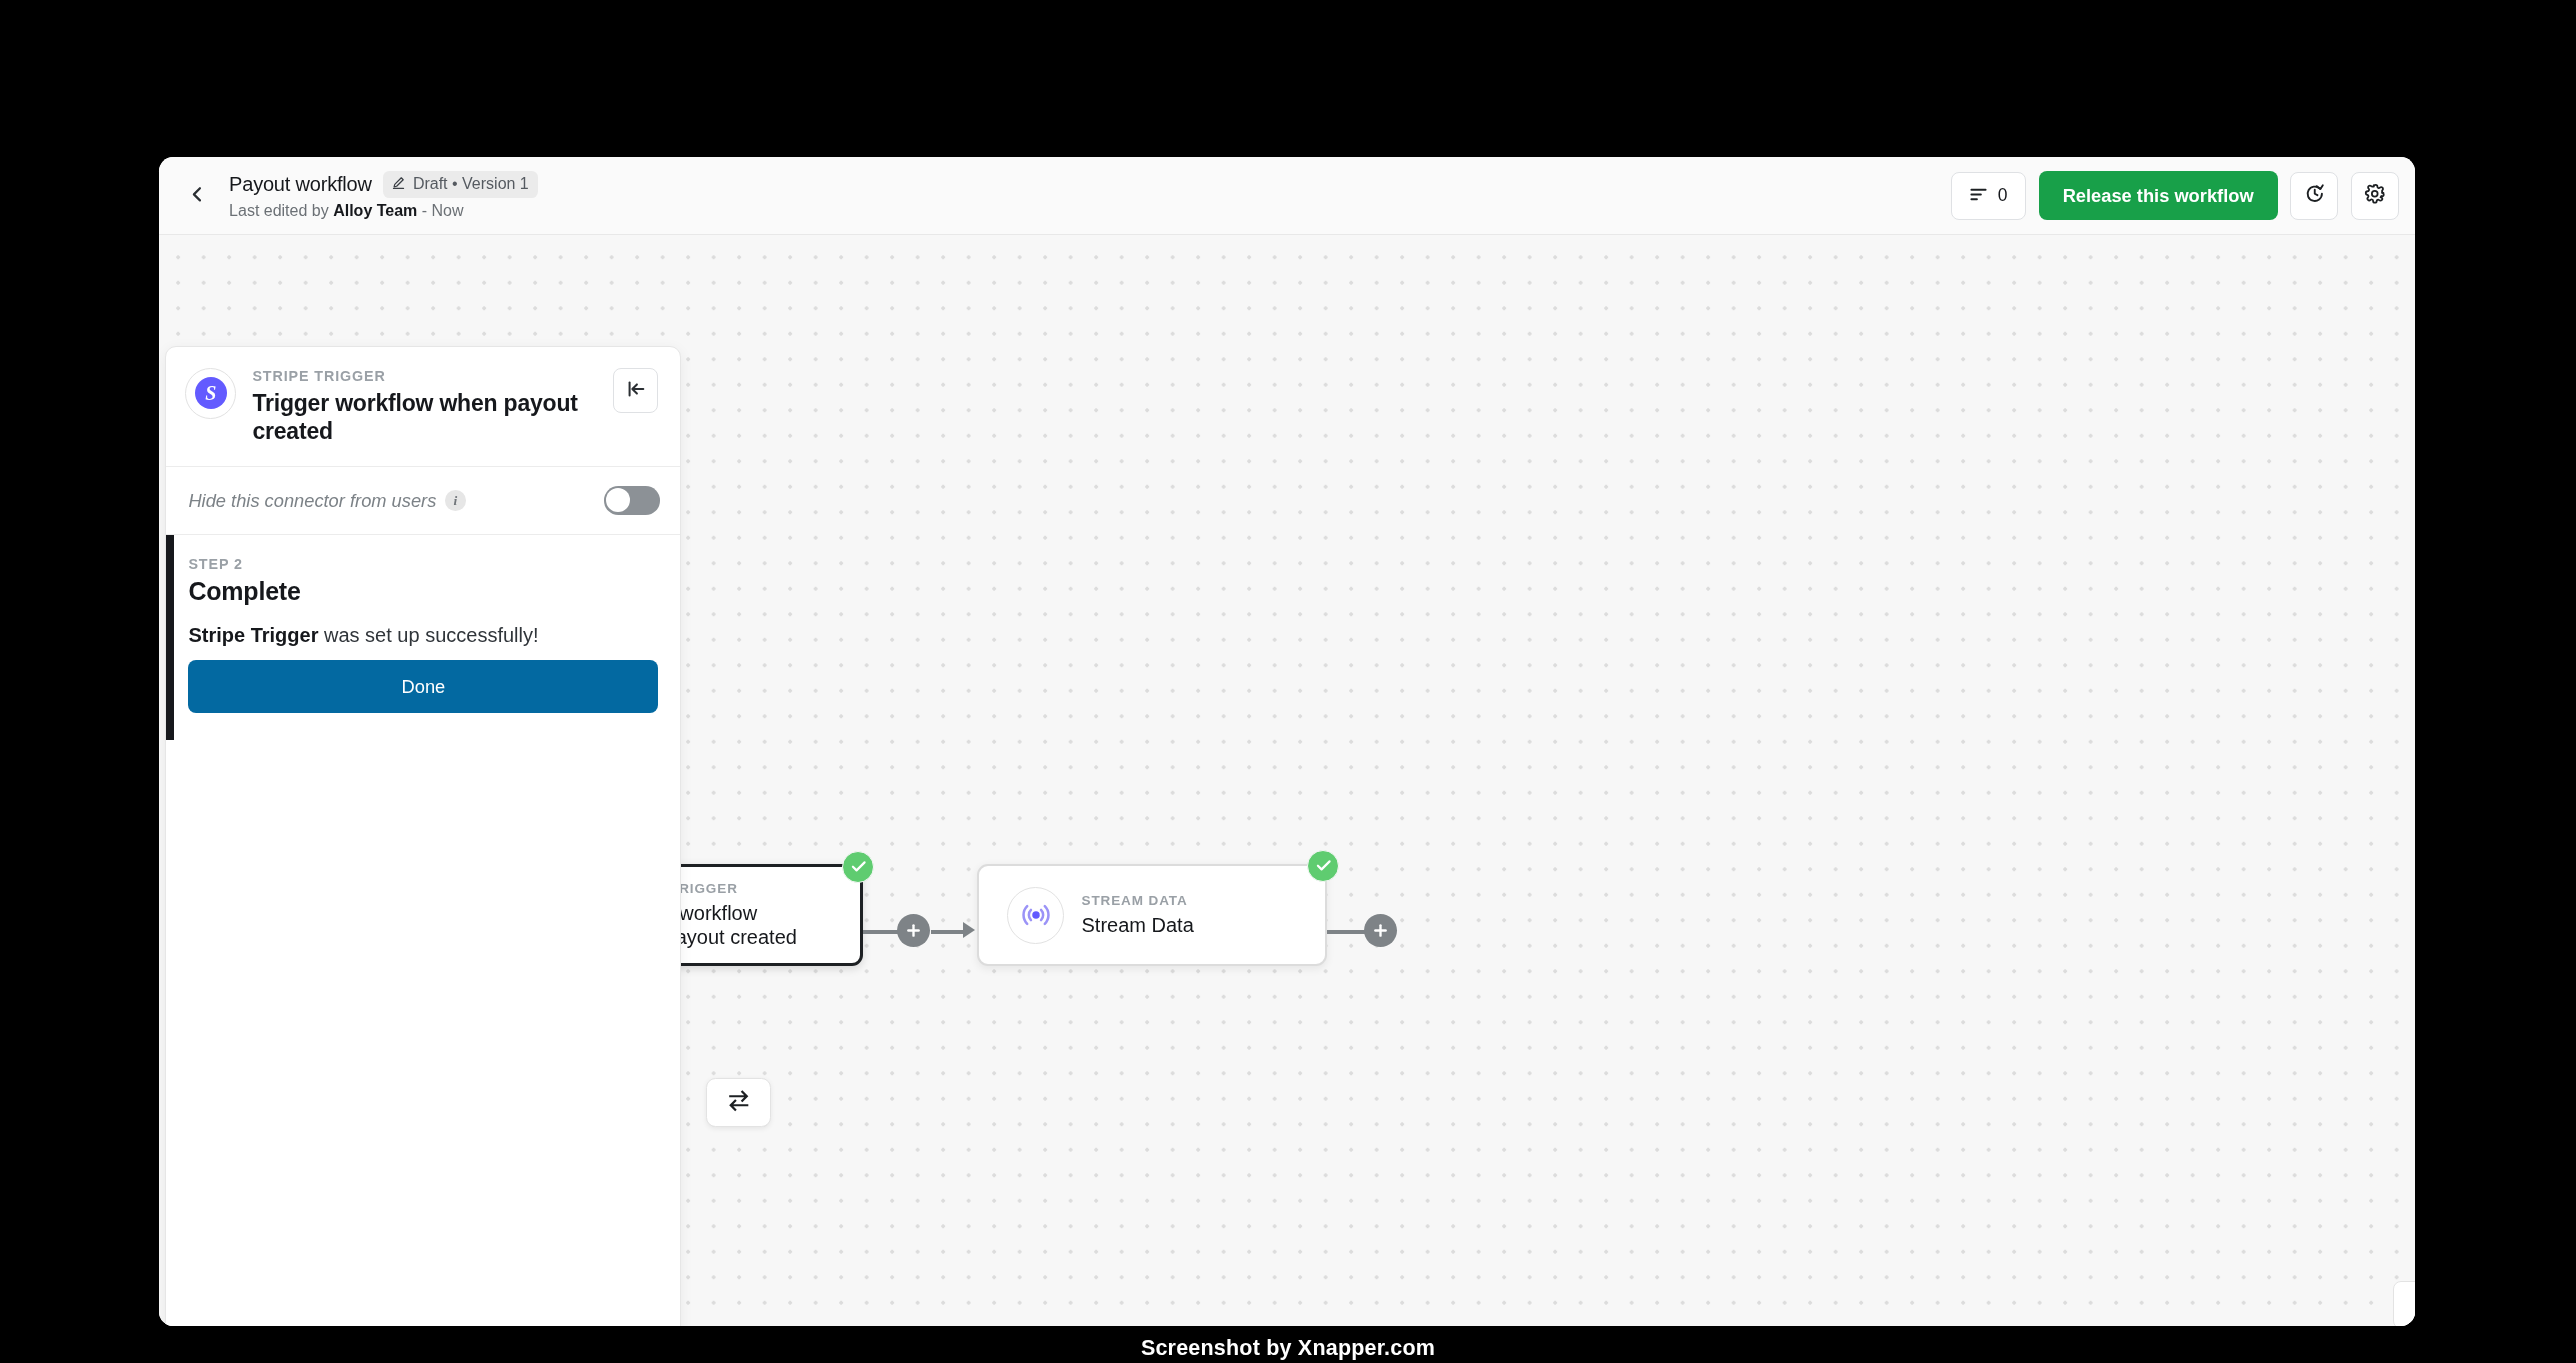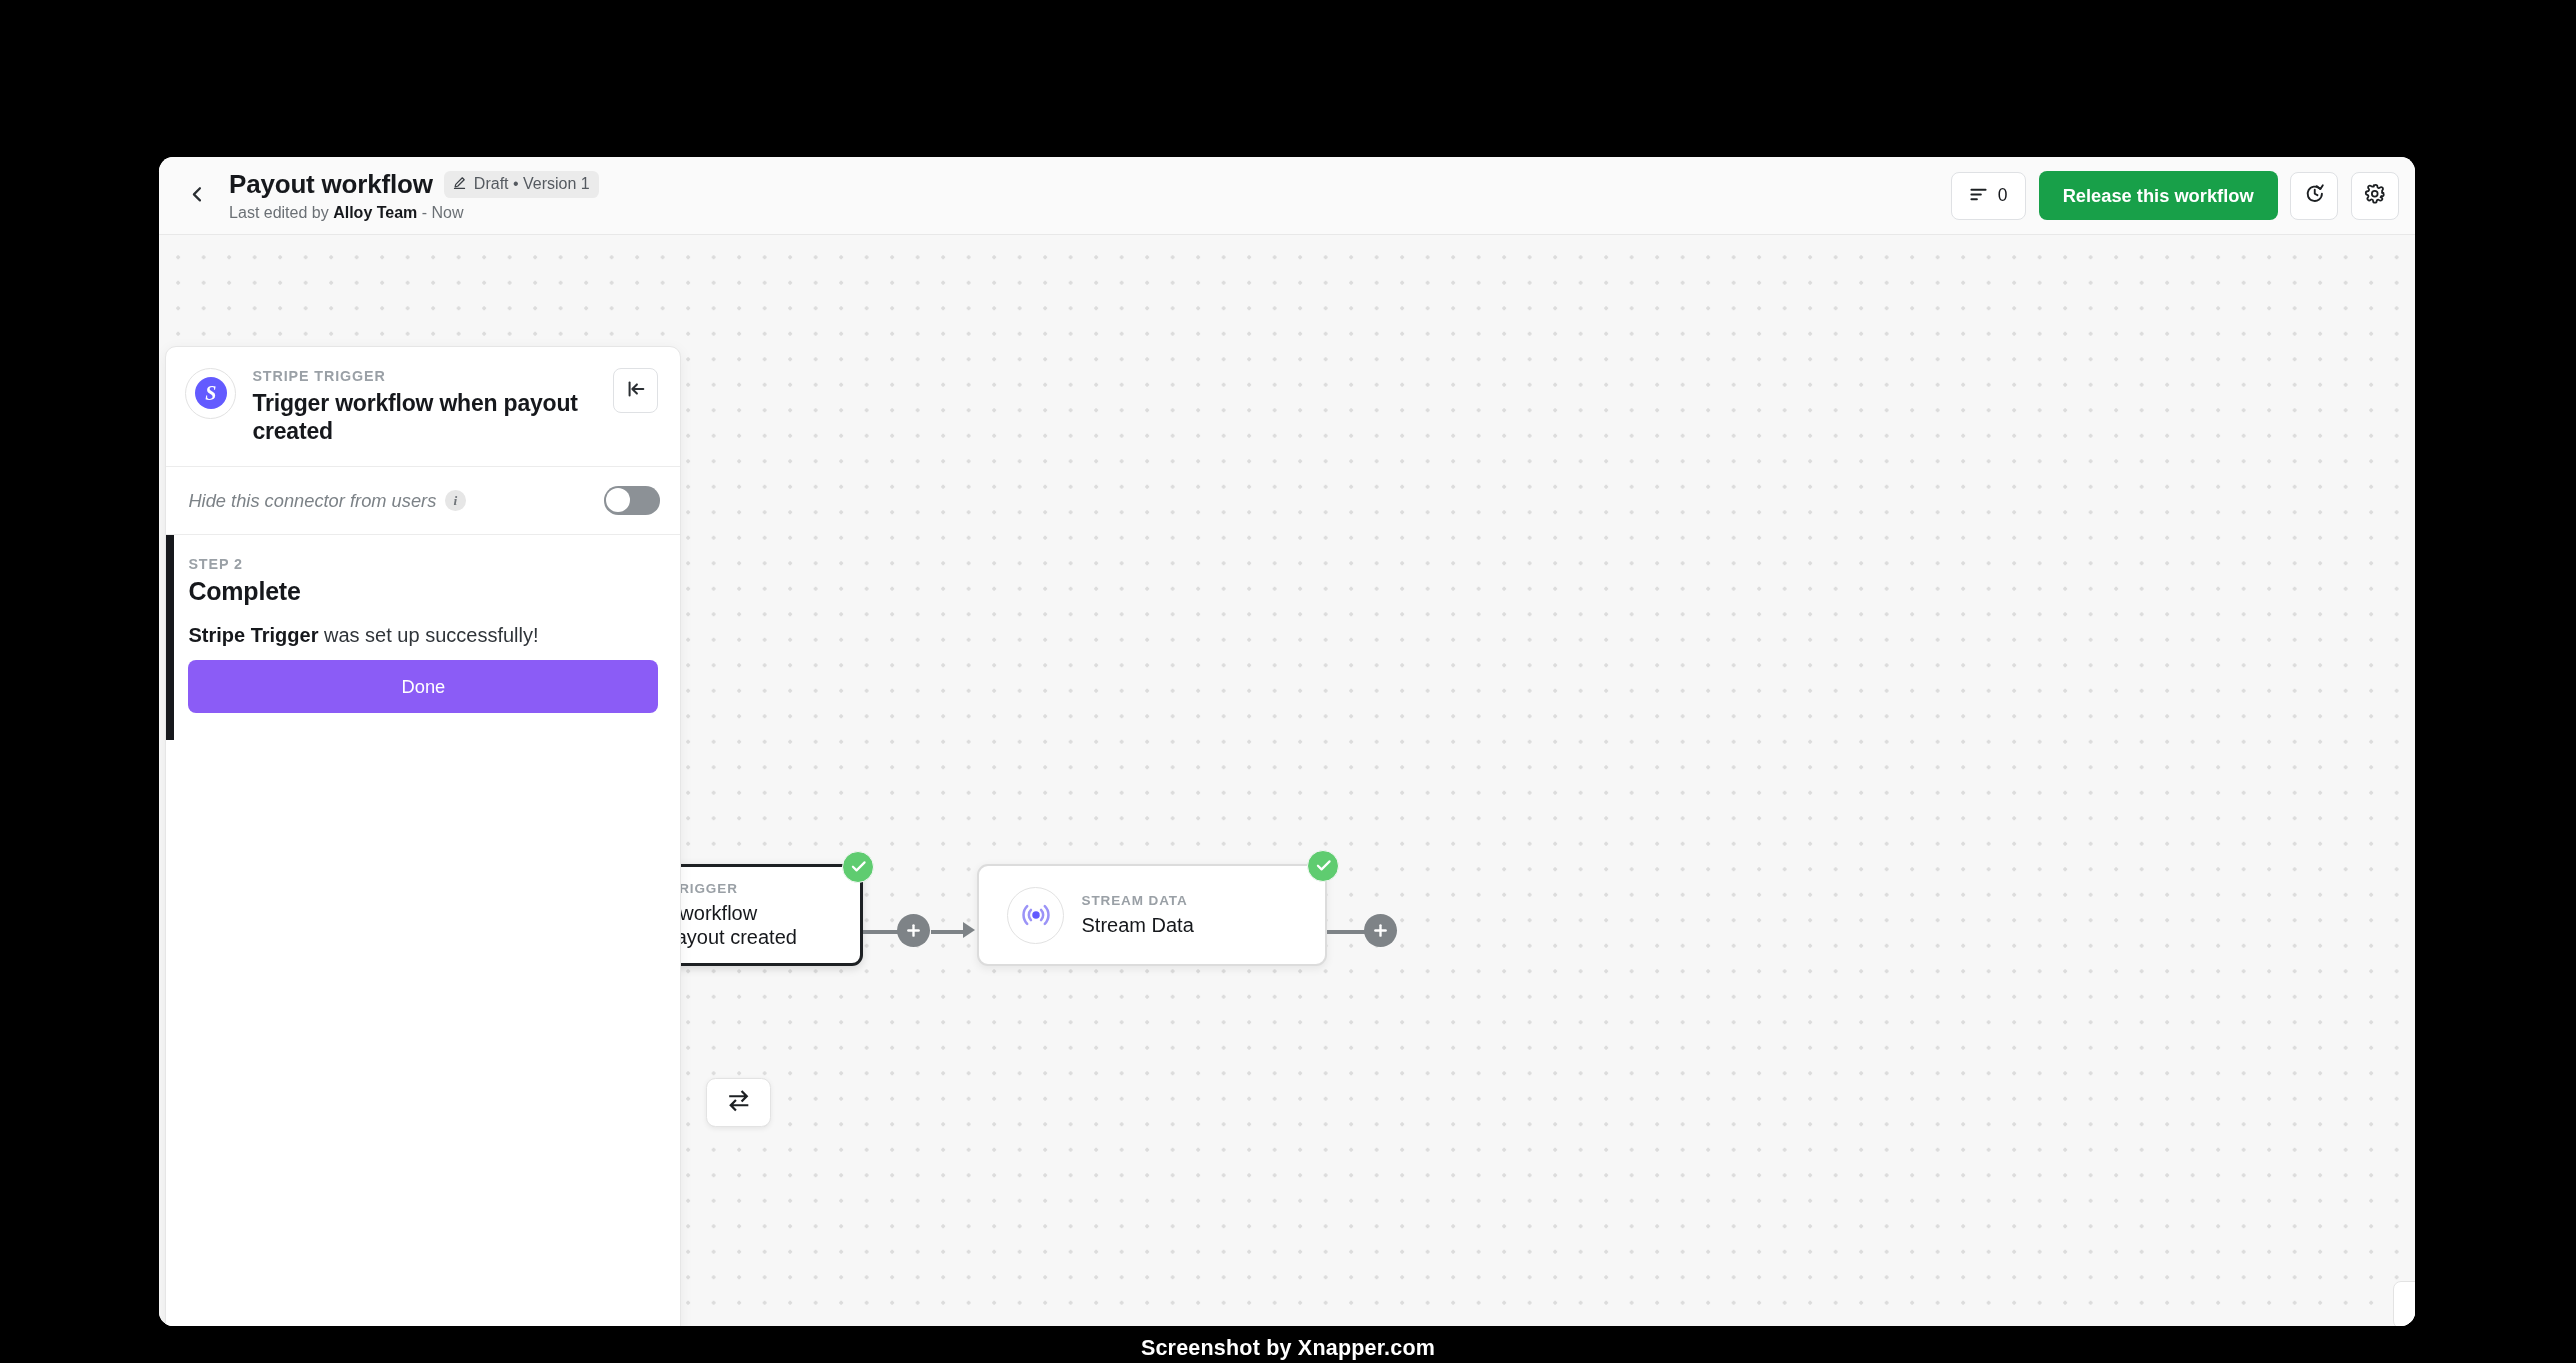--- a/index.html
+++ b/index.html
@@ -27,21 +27,21 @@
     display: flex; align-items: center;
   }
   .back-btn {
     width: 51px; height: 51px; margin-left: 12.7px;
     display: flex; align-items: center; justify-content: center;
     cursor: pointer; border-radius: 6.4px;
   }
   .back-btn svg { width: 20.7px; height: 20.7px; }
   .title-block { margin-left: 6.4px; }
   .title-row { display: flex; align-items: center; gap: 11px; }
-  .wf-title { font-size: 26px; font-weight: bold; color: #16181c; letter-spacing: -0.2px; }
+  .wf-title { font-size: 20px; font-weight: normal; color: #16181c; letter-spacing: -0.2px; }
   .draft-pill {
     display: inline-flex; align-items: center; gap: 7.2px;
     background: #ebebeb; border-radius: 6.4px;
     padding: 4px 9.5px 4px 8px;
     font-size: 16px; color: #555a60;
   }
   .draft-pill svg { width: 15px; height: 15px; flex: none; }
   .subtitle { margin-top: 4.8px; font-size: 16px; color: #6b7075; }
   .subtitle b { color: #16181c; font-weight: bold; margin-top: 14px; }
 
@@ -215,21 +215,21 @@
   .complete-msg { margin-top: 18px; font-size: 20px; color: #30353a; }
   .complete-msg b { color: #16181c; font-weight: bold; }
   .btn-outline {
     margin-top: 25.5px; width: 100%; height: 53px;
     border: 0.8px solid #dfe1e4; border-radius: 8px; background: #fff;
     display: flex; align-items: center; justify-content: center;
     font-size: 18.3px; color: #16181c; cursor: pointer;
   }
   .btn-green {
     margin-top: 12.7px; width: 100%; height: 53px;
-    background: #8b5cf6; border-radius: 8px;
+    background: #0369a1; border-radius: 8px;
     display: flex; align-items: center; justify-content: center;
     font-size: 18.3px; color: #fff; cursor: pointer;
   }
 
   .watermark {
     position: absolute; left: 0; right: 0; bottom: 1.6px;
     text-align: center; color: #fff; font-size: 21.5px; font-weight: bold;
     letter-spacing: 0.2px;
   }
 </style>

